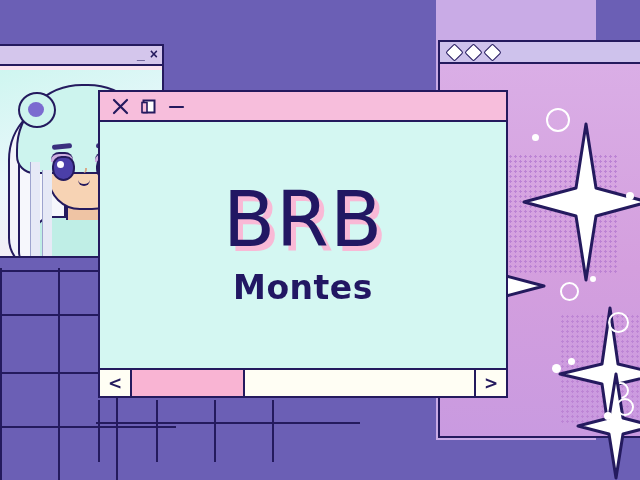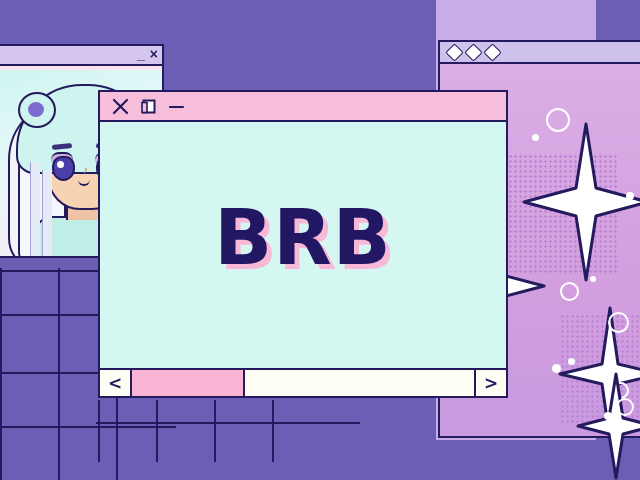--- a/index.html
+++ b/index.html
@@ -268,21 +268,21 @@
     position: relative;
     height: 246px;
     background: #D4F7F2;
     display: flex;
     flex-direction: column;
     align-items: center;
     justify-content: center;
   }
   .brb {
     font-family: "DejaVu Sans", sans-serif;
-    font-weight: 700;
+    font-weight: 400;
     font-size: 76px;
     line-height: 0.95;
     letter-spacing: 1px;
     color: #221763;
     text-shadow: 5px 5px 0 #F9B9D6;
     margin: 0 0 14px 0;
   }
   .sub {
     font-family: "DejaVu Sans", sans-serif;
     font-weight: 700;
@@ -456,20 +456,21 @@
       </span>
       <span class="tb-icon">
         <svg width="17" height="17" viewBox="0 0 17 17">
           <path d="M2 9 L15 9" stroke="#241A5E" stroke-width="2.2" stroke-linecap="round"></path>
         </svg>
       </span>
     </div>
 
     <div class="win-main-body">
       <div class="brb">BRB</div>
+      <div class="sub">Montes</div>
     </div>
 
     <div class="win-main-scroll">
       <div class="sc-btn">&lt;</div>
       <div class="sc-track">
         <div class="sc-thumb"></div>
       </div>
       <div class="sc-btn right">&gt;</div>
     </div>
   </div>

